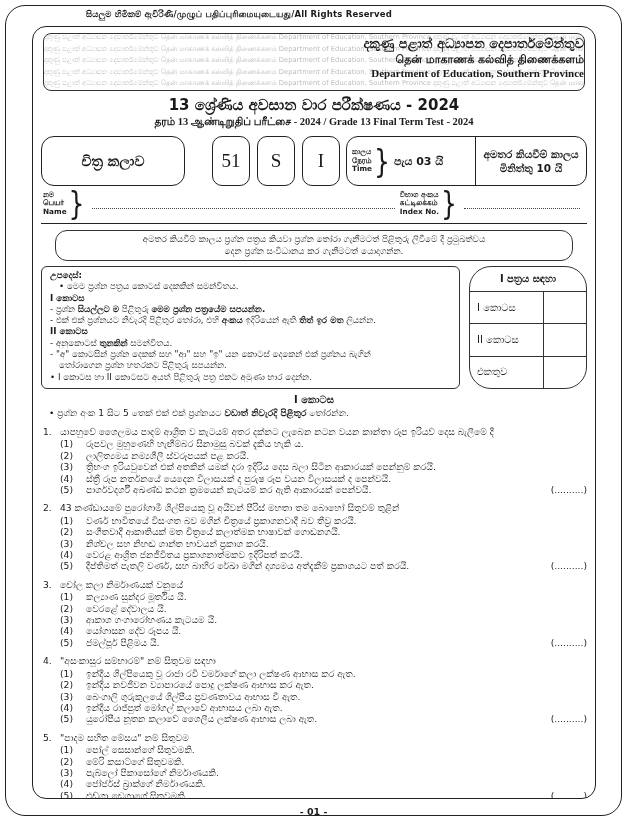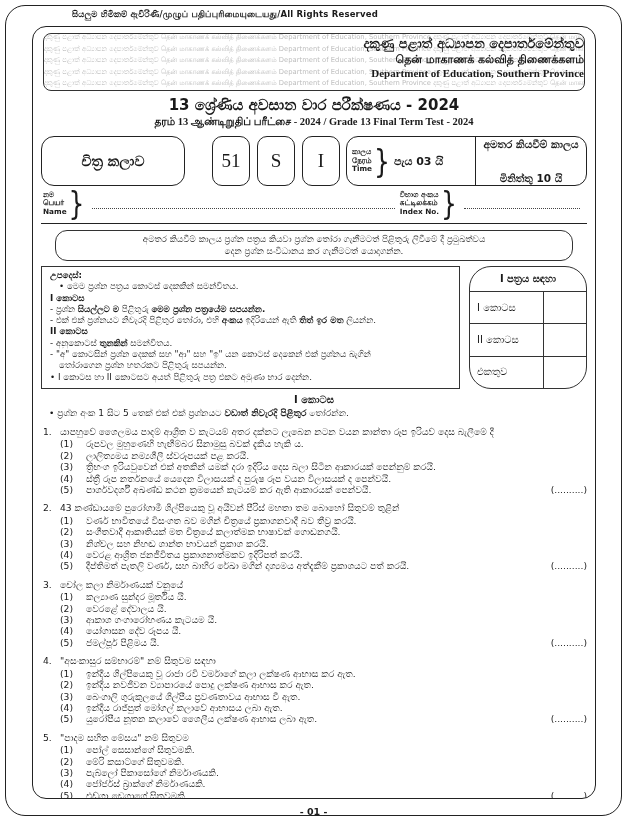--- a/index.html
+++ b/index.html
@@ -1,19 +1,19 @@
 <!DOCTYPE html>
 <html><head>
 <meta charset="utf-8">
 <style>
   html,body{margin:0;padding:0}
   body{width:627px;height:821px;position:relative;background:#fff;color:#1a1a1a;
        font-family:"DejaVu Sans",sans-serif;-webkit-font-smoothing:antialiased}
   .outer{position:absolute;left:5px;top:5px;right:5px;bottom:5px;border:1.5px solid #222;border-radius:20px}
-  .rights{position:absolute;left:72px;top:9px;font-size:8.5px;font-weight:bold;letter-spacing:.2px}
+  .rights{position:absolute;left:86px;top:9px;font-size:8.5px;font-weight:bold;letter-spacing:.2px}
   .inner{position:absolute;left:32px;top:26px;right:31px;bottom:22px;border:1.2px solid #222;
          border-radius:14px;padding:6px 8px;box-sizing:border-box;overflow:hidden}
   .pageno{position:absolute;left:0;right:0;bottom:4px;text-align:center;font-size:9.5px;font-weight:bold}
 
   .hdr{position:relative;border:1px solid #333;border-radius:8px;height:56px;overflow:hidden;margin:0 2px}
   .wm{position:absolute;inset:-2px 0 0 0;color:#bdbdbd;font-size:6.8px;line-height:11.6px;
       white-space:nowrap;text-align:center;overflow:hidden}
   .hdr-center{position:relative;text-align:right;padding-top:2px}
   .hdr-si{font-size:13px;font-weight:bold}
   .hdr-ta{font-size:11px;font-weight:bold;margin-top:1px}
@@ -29,31 +29,31 @@
   .codebox{width:38px;border:1.6px solid #222;border-radius:10px;display:flex;align-items:center;
            justify-content:center;font-size:19px;margin-left:7px;box-sizing:border-box;
            font-family:"Liberation Serif","DejaVu Serif",serif}
   .codebox.first{margin-left:27px}
   .timebox{flex:1;margin-left:6px;border:1.6px solid #222;border-radius:12px;display:flex;box-sizing:border-box;overflow:hidden}
   .time-left{display:flex;align-items:center;padding:0 5px;flex:1}
   .stack{font-size:7.3px;font-weight:bold;line-height:8.6px}
   .brace{font-size:25px;font-weight:400;margin:0 2px;display:inline-block;transform:scaleY(1.25)}
   .time-val{font-size:11px;font-weight:bold;margin-left:2px;white-space:nowrap}
   .time-right{border-left:1.4px solid #222;width:46%;display:flex;flex-direction:column;align-items:center;
-              justify-content:space-between;font-size:10.5px;font-weight:bold;text-align:center;line-height:14.5px}
+              justify-content:center;font-size:10.5px;font-weight:bold;text-align:center;line-height:14.5px}
 
   .id-row{display:flex;align-items:center;margin-top:3px;padding:0 2px 5px;border-bottom:1.2px solid #222}
   .dotline{border-bottom:1.7px dotted #444;height:9px;flex:1;margin:0 5px}
   .dotline.short{width:116px;flex:0 0 auto}
 
   .notice{margin:6px 14px 0;border:1.1px solid #333;border-radius:12px;text-align:center;
           font-size:8.8px;line-height:11.5px;padding:3px 8px}
 
   .mid{display:flex;margin-top:5px;align-items:stretch}
-  .insbox{flex:1;border:1.1px solid #333;border-radius:0;padding:3px 8px 5px;font-size:8.7px;line-height:11.3px}
+  .insbox{flex:1;border:1.1px solid #333;border-radius:6px;padding:3px 8px 5px;font-size:8.7px;line-height:11.3px}
   .ins-line.ind{padding-left:9px}
   .b{font-weight:bold}
   .marksbox{width:116px;margin-left:9px;border:1.1px solid #333;border-radius:22px;display:flex;
             flex-direction:column;overflow:hidden}
   .mt-header{text-align:center;font-size:10px;font-weight:bold;padding:6px 2px;border-bottom:1px solid #333}
   .mt-row{flex:1;display:flex;border-bottom:1px solid #333;min-height:23px}
   .mt-row:last-child{border-bottom:none}
   .mt-label{width:66px;border-right:1px solid #333;font-size:10px;display:flex;align-items:center;padding-left:7px}
   .mt-val{flex:1}
 

